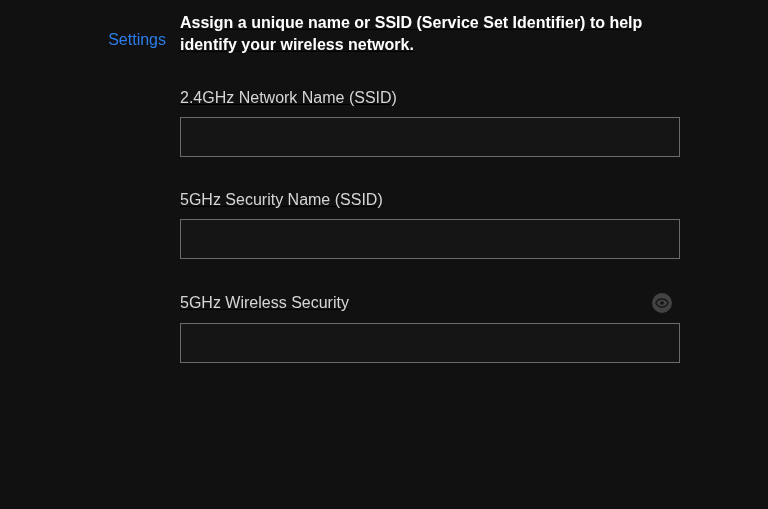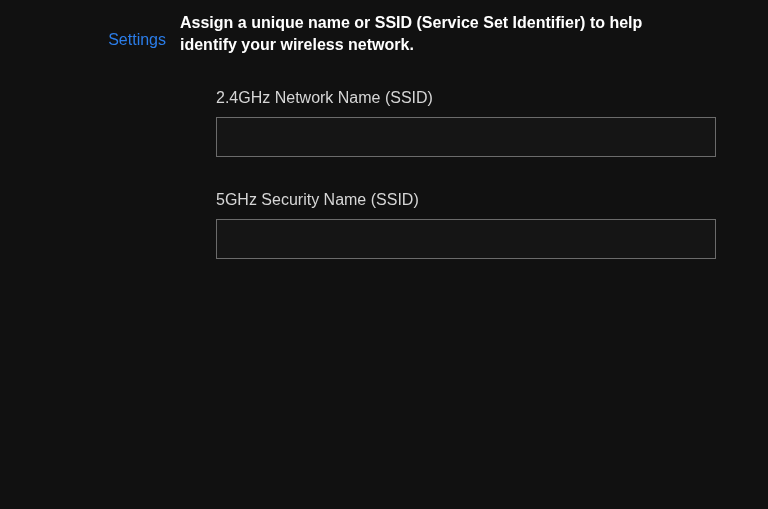--- a/index.html
+++ b/index.html
@@ -30,31 +30,31 @@
       font-weight: bold;
       line-height: 1.1;
     }
     .subtitle {
       color: #2b7de9;
       font-size: 16px;
       margin-top: 19px;
     }
     .main {
       flex: 1;
+      text-decoration: underline;
     }
     .intro {
       color: #ffffff;
       font-size: 16px;
       font-weight: bold;
       line-height: 1.35;
       max-width: 470px;
     }
     .form-group {
       margin-top: 34px;
-      margin-left: 36px;
     }
     .label-row {
       display: flex;
       align-items: center;
       justify-content: space-between;
       max-width: 500px;
     }
     .field-label {
       color: #d6d6d6;
       font-size: 16px;
@@ -106,15 +106,27 @@
     </div>
 
 
     <div class="form-group">
       <div class="label-row">
         <span class="field-label">5GHz Security Name (SSID)</span>
       </div>
       <input type="text" class="text-input" value="" style="">
     </div>
 
+    <div class="form-group">
+      <div class="label-row">
+        <span class="field-label">5GHz Wireless Security</span>
+        <span class="eye-icon">
+          <svg viewBox="0 0 24 24" fill="none">
+            <path d="M12 5C7 5 3 9 1.5 12 3 15 7 19 12 19s9-4 10.5-7C21 9 17 5 12 5z" stroke="#111111" stroke-width="2" fill="none"></path>
+            <circle cx="12" cy="12" r="3" fill="#111111"></circle>
+          </svg>
+        </span>
+      </div>
+      <input type="password" class="text-input" value="" style="">
+    </div>
 
   </div>
 </div>
 
 </body></html>

